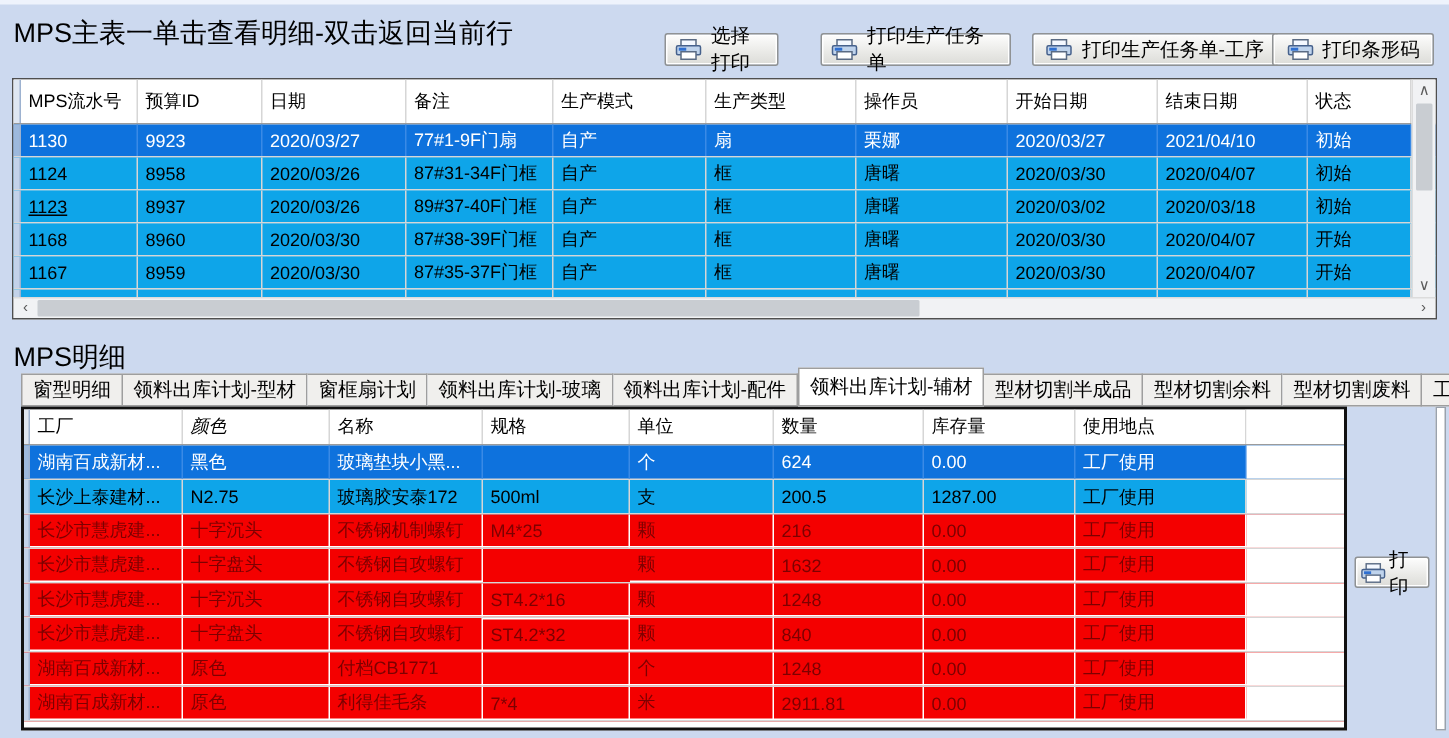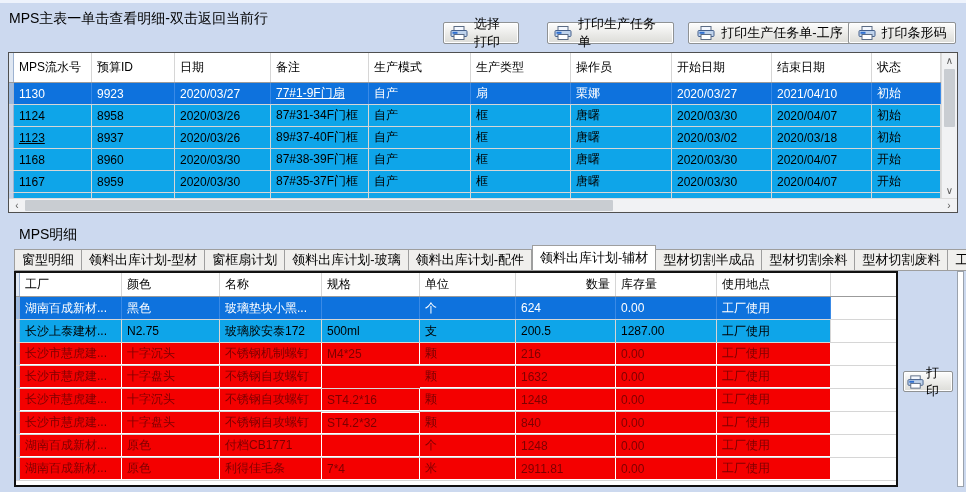--- a/index.html
+++ b/index.html
@@ -1,20 +1,20 @@
 <!DOCTYPE html>
 <html style="--winbg: #ccd9ef; --sel: #0e72dd; --alert: #f40000; --alerttext: #7d0000;"><head>
 <meta charset="utf-8">
 <style>
   html,body{margin:0;padding:0;}
   body{font-family:"Liberation Sans","DejaVu Sans",sans-serif;}
   .screen{position:relative;width:966px;height:492px;background:var(--winbg,#ccd9ef);overflow:hidden;font-size:12px;color:#000;}
   .topstrip{position:absolute;top:0;left:0;width:100%;height:3px;background:#eef3fc;}
 
-  .panel-title{position:absolute;font-size:14px;white-space:nowrap;}
+  .panel-title{position:absolute;font-size:18px;white-space:nowrap;}
 
   
   .btn{position:absolute;height:22px;display:flex;align-items:center;justify-content:center;gap:6px;
        background:linear-gradient(#fdfdfd,#e9e9e6 60%,#dcdcd8);border:1px solid #8f9294;border-radius:2px;
        box-shadow:inset 0 0 0 1px #ffffff;font-size:13px;cursor:pointer;box-sizing:border-box;padding:0 6px;}
   .btn svg{flex:0 0 auto;}
 
   
   .gridtable{position:absolute;background:#fff;border:1px solid #4f4f4f;box-sizing:border-box;overflow:hidden;}
   .gridtable.thick{border:2px solid #111;}
@@ -129,21 +129,21 @@
         <div class="th" style="width: 69px;">
           <span>状态</span>
         </div>
       </div>
     <div>
         <div class="tr selected" style="height: 22px;">
           <div class="gut" style="width: 5px;"></div>
           <div class="td" style="width: 78px;">1130</div>
           <div class="td" style="width: 83px;">9923</div>
           <div class="td" style="width: 96px;">2020/03/27</div>
-          <div class="td" style="width: 98px; text-decoration: underline;">77#1-9F门扇</div>
+          <div class="td" style="width: 98px;">77#1-9F门扇</div>
           <div class="td" style="width: 102px;">自产</div>
           <div class="td" style="width: 100px;">扇</div>
           <div class="td" style="width: 101px;">栗娜</div>
           <div class="td" style="width: 100px;">2020/03/27</div>
           <div class="td" style="width: 100px;">2021/04/10</div>
           <div class="td" style="width: 69px;">初始</div>
         </div>
         <div class="tr" style="height: 22px;">
           <div class="gut" style="width: 5px;"></div>
           <div class="td" style="width: 78px;">1124</div>
@@ -219,54 +219,54 @@
       <div class="sbtn" style="position:absolute;bottom:0;">∨</div>
     </div>
 
     <div class="hscroll" style="left:0;bottom:0;width:948px;height:14px;">
       <div class="sbtn">‹</div>
       <div class="hthumb" style="width:588px;"></div>
       <div class="sbtn" style="margin-left:auto;">›</div>
     </div>
   </div>
 
-  <div class="panel-title" style="left:19px;top:226px;">MPS明细</div>
+  <div class="panel-title" style="left:9px;top:226px;">MPS明细</div>
 
   <div class="tabbar" style="left:14px;top:245px;">
       <div class="tab">窗型明细</div>
       <div class="tab">领料出库计划-型材</div>
       <div class="tab">窗框扇计划</div>
       <div class="tab">领料出库计划-玻璃</div>
       <div class="tab">领料出库计划-配件</div>
       <div class="tab active">领料出库计划-辅材</div>
       <div class="tab">型材切割半成品</div>
       <div class="tab">型材切割余料</div>
       <div class="tab">型材切割废料</div>
       <div class="tab">工序</div>
     </div>
 
   <div class="gridtable thick" style="left:14px;top:271px;width:884px;height:216px;">
     <div class="thead" style="height:24px;">
         <div class="gut" style="width: 4px; background: rgb(223, 231, 242);"></div>
         <div class="th" style="width: 102px;">
           <span>工厂</span>
         </div>
-        <div class="th" style="width: 98px;">
+        <div class="th" style="width: 98px; font-style: italic;">
           <span>颜色</span>
         </div>
         <div class="th" style="width: 102px;">
           <span>名称</span>
         </div>
         <div class="th" style="width: 98px;">
           <span>规格</span>
         </div>
         <div class="th" style="width: 96px;">
           <span>单位</span>
         </div>
-        <div class="th" style="width: 100px; justify-content: flex-end;">
+        <div class="th" style="width: 100px;">
           <span>数量</span>
         </div>
         <div class="th" style="width: 101px;">
           <span>库存量</span>
         </div>
         <div class="th" style="width: 114px;">
           <span>使用地点</span>
         </div>
         <div class="td filler"></div>
       </div>

